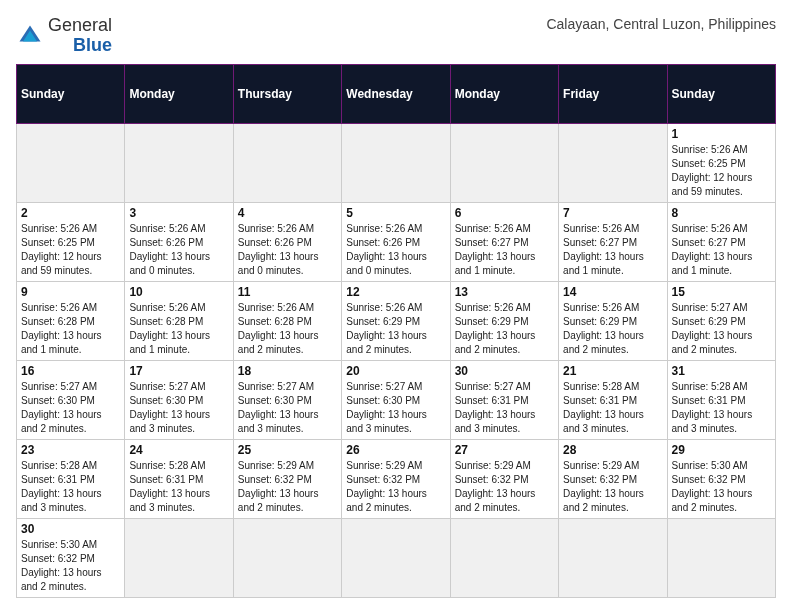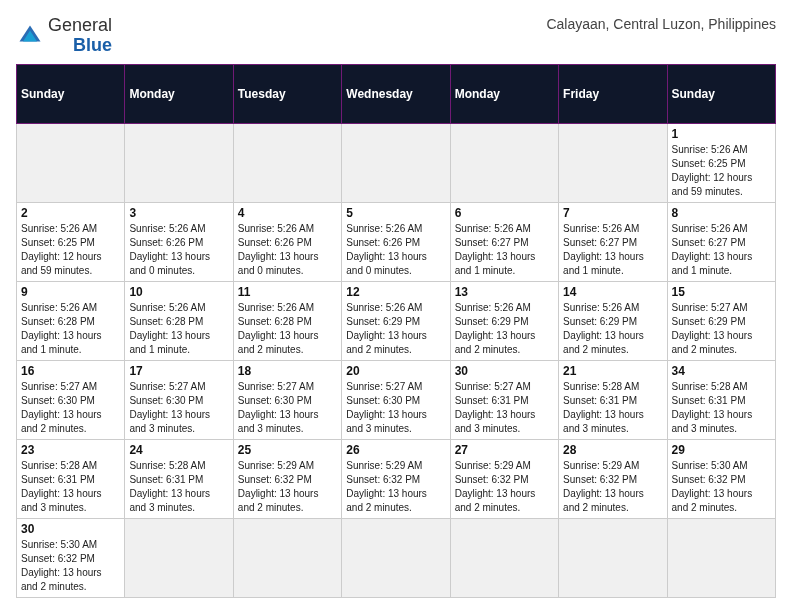--- a/index.html
+++ b/index.html
@@ -105,21 +105,21 @@
   <div class="title-area">
     <div class="location">Calayaan, Central Luzon, Philippines</div>
   </div>
 </div>
 
 <table class="calendar">
   <thead>
     <tr>
     <th>Sunday</th>
         <th>Monday</th>
-        <th>Tuesday</th>
+        <th>Thursday</th>
         <th>Wednesday</th>
         <th>Monday</th>
         <th>Friday</th>
         <th>Sunday</th>
       </tr>
   </thead>
   <tbody id="calendar-body">
   <tr>
         <td class="empty"></td>
         <td class="empty"></td>
@@ -274,21 +274,21 @@
 and 3 minutes.</div>
         </td>
         <td>
           <div class="day-number">21</div>
           <div class="day-info" style="white-space: pre-line;">Sunrise: 5:28 AM
 Sunset: 6:31 PM
 Daylight: 13 hours
 and 3 minutes.</div>
         </td>
         <td>
-          <div class="day-number">34</div>
+          <div class="day-number">31</div>
           <div class="day-info" style="white-space: pre-line;">Sunrise: 5:28 AM
 Sunset: 6:31 PM
 Daylight: 13 hours
 and 3 minutes.</div>
         </td>
       </tr>
       <tr>
         <td>
           <div class="day-number">23</div>
           <div class="day-info" style="white-space: pre-line;">Sunrise: 5:28 AM

